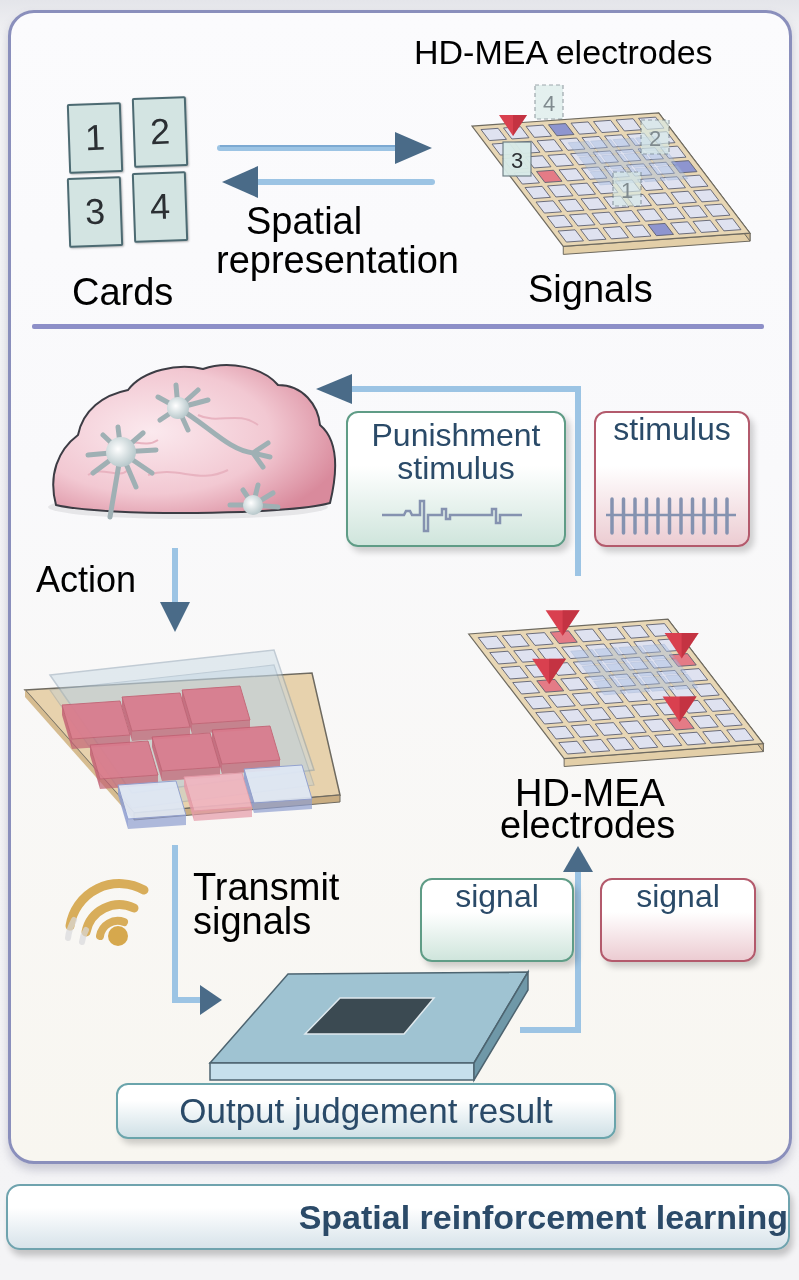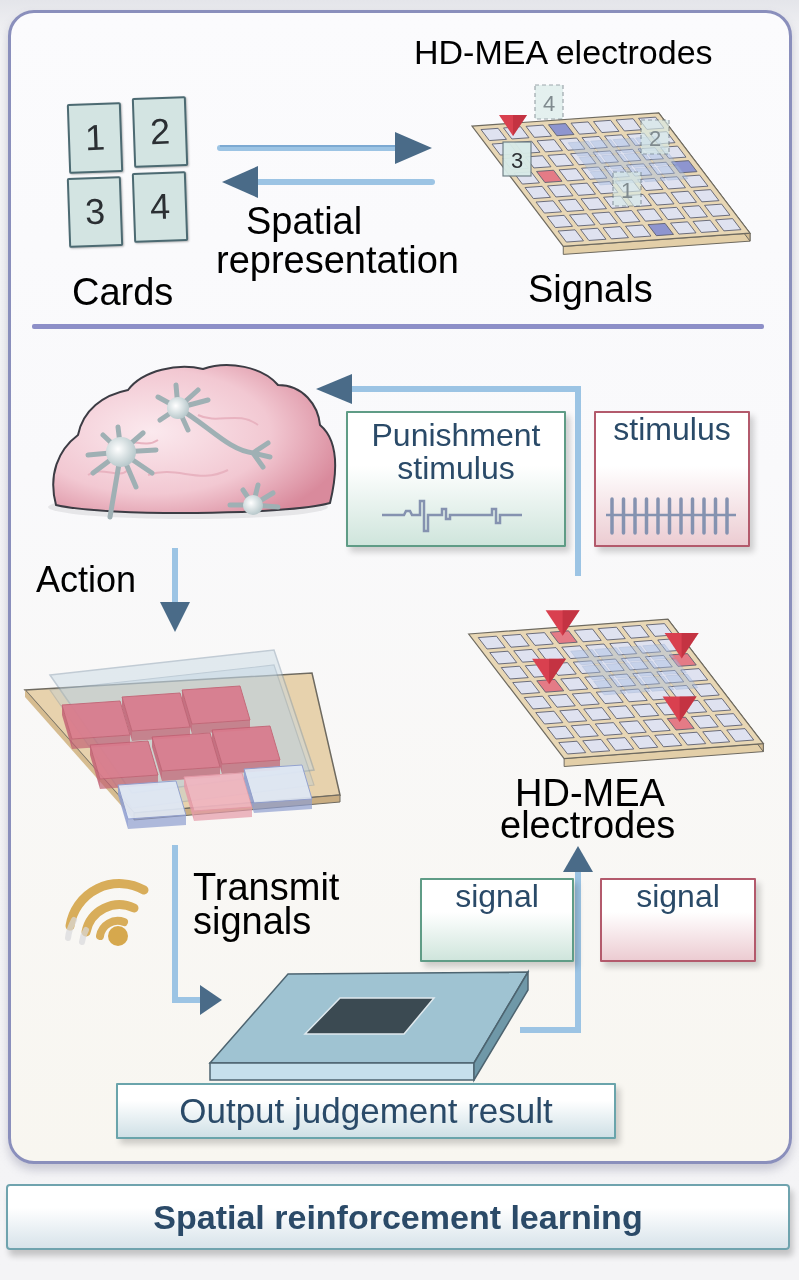--- a/index.html
+++ b/index.html
@@ -18,33 +18,33 @@
     position: absolute; left: 32px; top: 324px; width: 732px; height: 5px;
     background: #8d8fc8; border-radius: 2px;
   }
   .txt { position: absolute; color: #000000; text-align: center; white-space: nowrap; }
   .lbl-lg { font-size: 34px; line-height: 36px; }
   .lbl-md { font-size: 38px; line-height: 34px; }
   svg { position: absolute; overflow: visible; }
   .card { position: absolute; width: 50px; height: 66px; background: #d3e4e2; border: 2px solid #4c6a72; border-radius: 2px; box-shadow: 1px 1px 2px rgba(0,0,0,0.25); }
   .card span { display: block; text-align: center; font-size: 36px; line-height: 66px; color: #2b2f33; }
   .box {
-    position: absolute; border-radius: 1px; box-shadow: 4px 5px 6px rgba(0,0,0,0.18);
+    position: absolute; border-radius: 12px; box-shadow: 4px 5px 6px rgba(0,0,0,0.18);
     text-align: center; color: #2a4a68;
   }
   .box-green { border: 2px solid #5f9c86; background: linear-gradient(#ffffff 40%, #cfe5dc 100%); }
   .box-red { border: 2px solid #b35a6c; background: linear-gradient(#ffffff 40%, #ecccd2 100%); }
   .box-blue { border: 2px solid #6aa4ab; background: linear-gradient(#ffffff 30%, #cfe0e6 100%); text-align: center; }
   .box .t { font-size: 32px; line-height: 33px; display: block; }
   .title-bar {
     position: absolute; left: 6px; top: 1184px; width: 780px; height: 62px;
-    border: 2px solid #6fa3ae; border-radius: 4px;
+    border: 2px solid #6fa3ae; border-radius: 14px;
     background: linear-gradient(#ffffff 35%, #d7e3ea 100%);
     box-shadow: 3px 6px 6px rgba(0,0,0,0.2);
-    text-align: center;
+    text-align: right;
   }
   .title-bar span { font-size: 34px; font-weight: bold; line-height: 62px; color: #2b4a68; }
 </style>
 </head>
 <body>
 
 <div class="panel"></div>
 
 <div class="txt lbl-lg" style="left:414px; top:34px;">HD-MEA electrodes</div>
 

